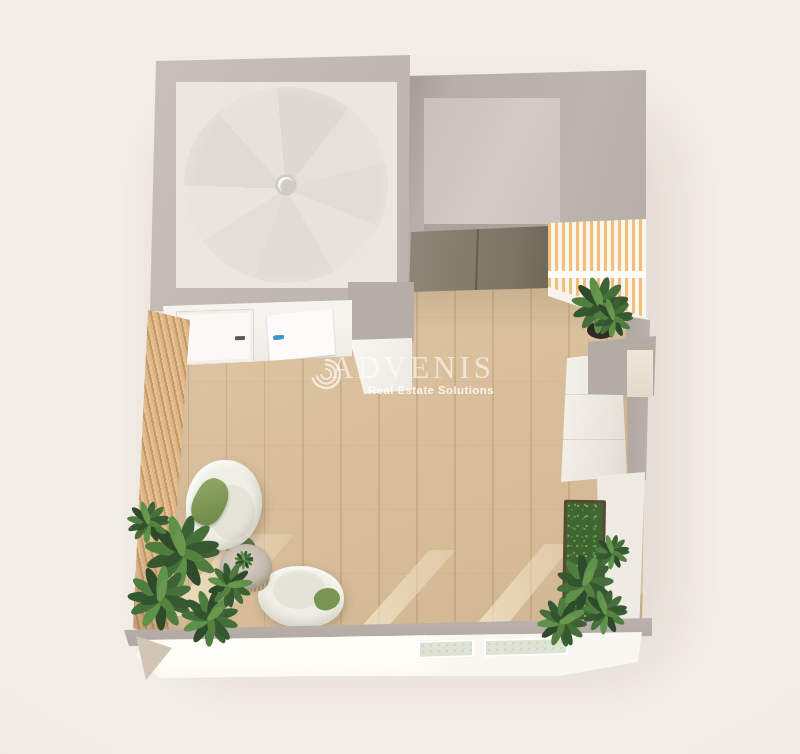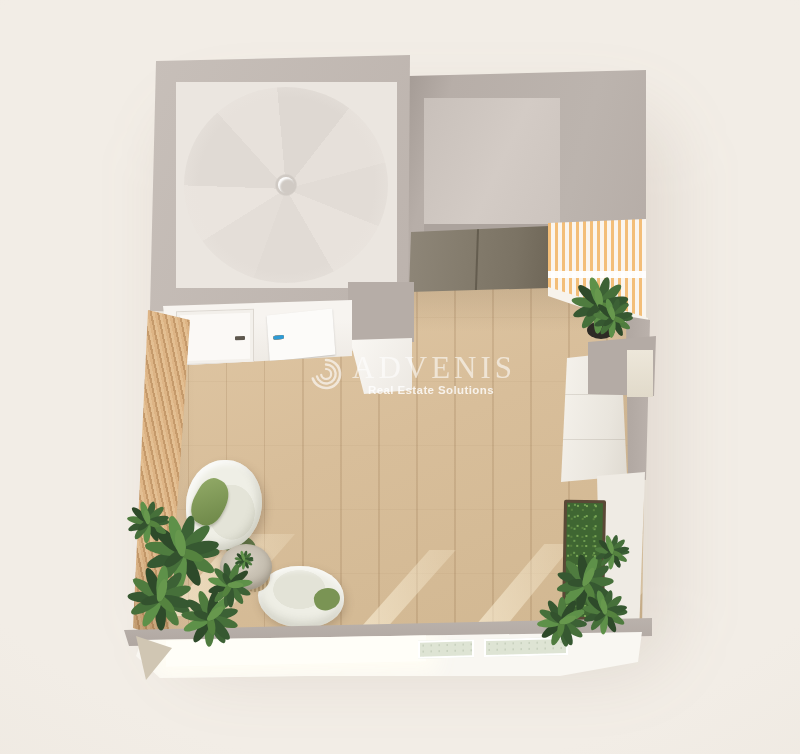--- a/index.html
+++ b/index.html
@@ -145,21 +145,21 @@
     background-image:radial-gradient(circle 1px at 3px 3px, rgba(120,140,110,.5) 50%, rgba(0,0,0,0) 55%);
     background-size:8px 6px;}
   .pane1{left:282px;top:8px;width:56px;height:18px;}
   .pane2{left:348px;top:6px;width:84px;height:18px;}
   .sill-wedge{left:136px;top:636px;width:36px;height:44px;background:#D0C6B3;
     clip-path:polygon(0 0,36px 12px,10px 44px);}
   
   .plants{left:0;top:0;pointer-events:none;}
   .watermark{left:300px;top:348px;width:210px;height:56px;pointer-events:none;}
   .wm-logo{left:6px;top:6px;width:40px;height:40px;}
-  .wm-brand{left:52px;top:2px;width:160px;height:36px;
+  .wm-brand{left:31px;top:2px;width:160px;height:36px;
     font-family:"Liberation Serif",serif;font-size:31px;font-weight:500;
     letter-spacing:4px;color:rgba(255,255,255,.58);white-space:nowrap;}
   .wm-tagline{left:68px;top:36px;width:120px;text-align:right;
     font-size:11.5px;font-weight:bold;letter-spacing:.4px;color:rgba(255,255,255,.8);
     white-space:nowrap;}
 </style>
 </head>
 <body>
 
 <div id="scene">

